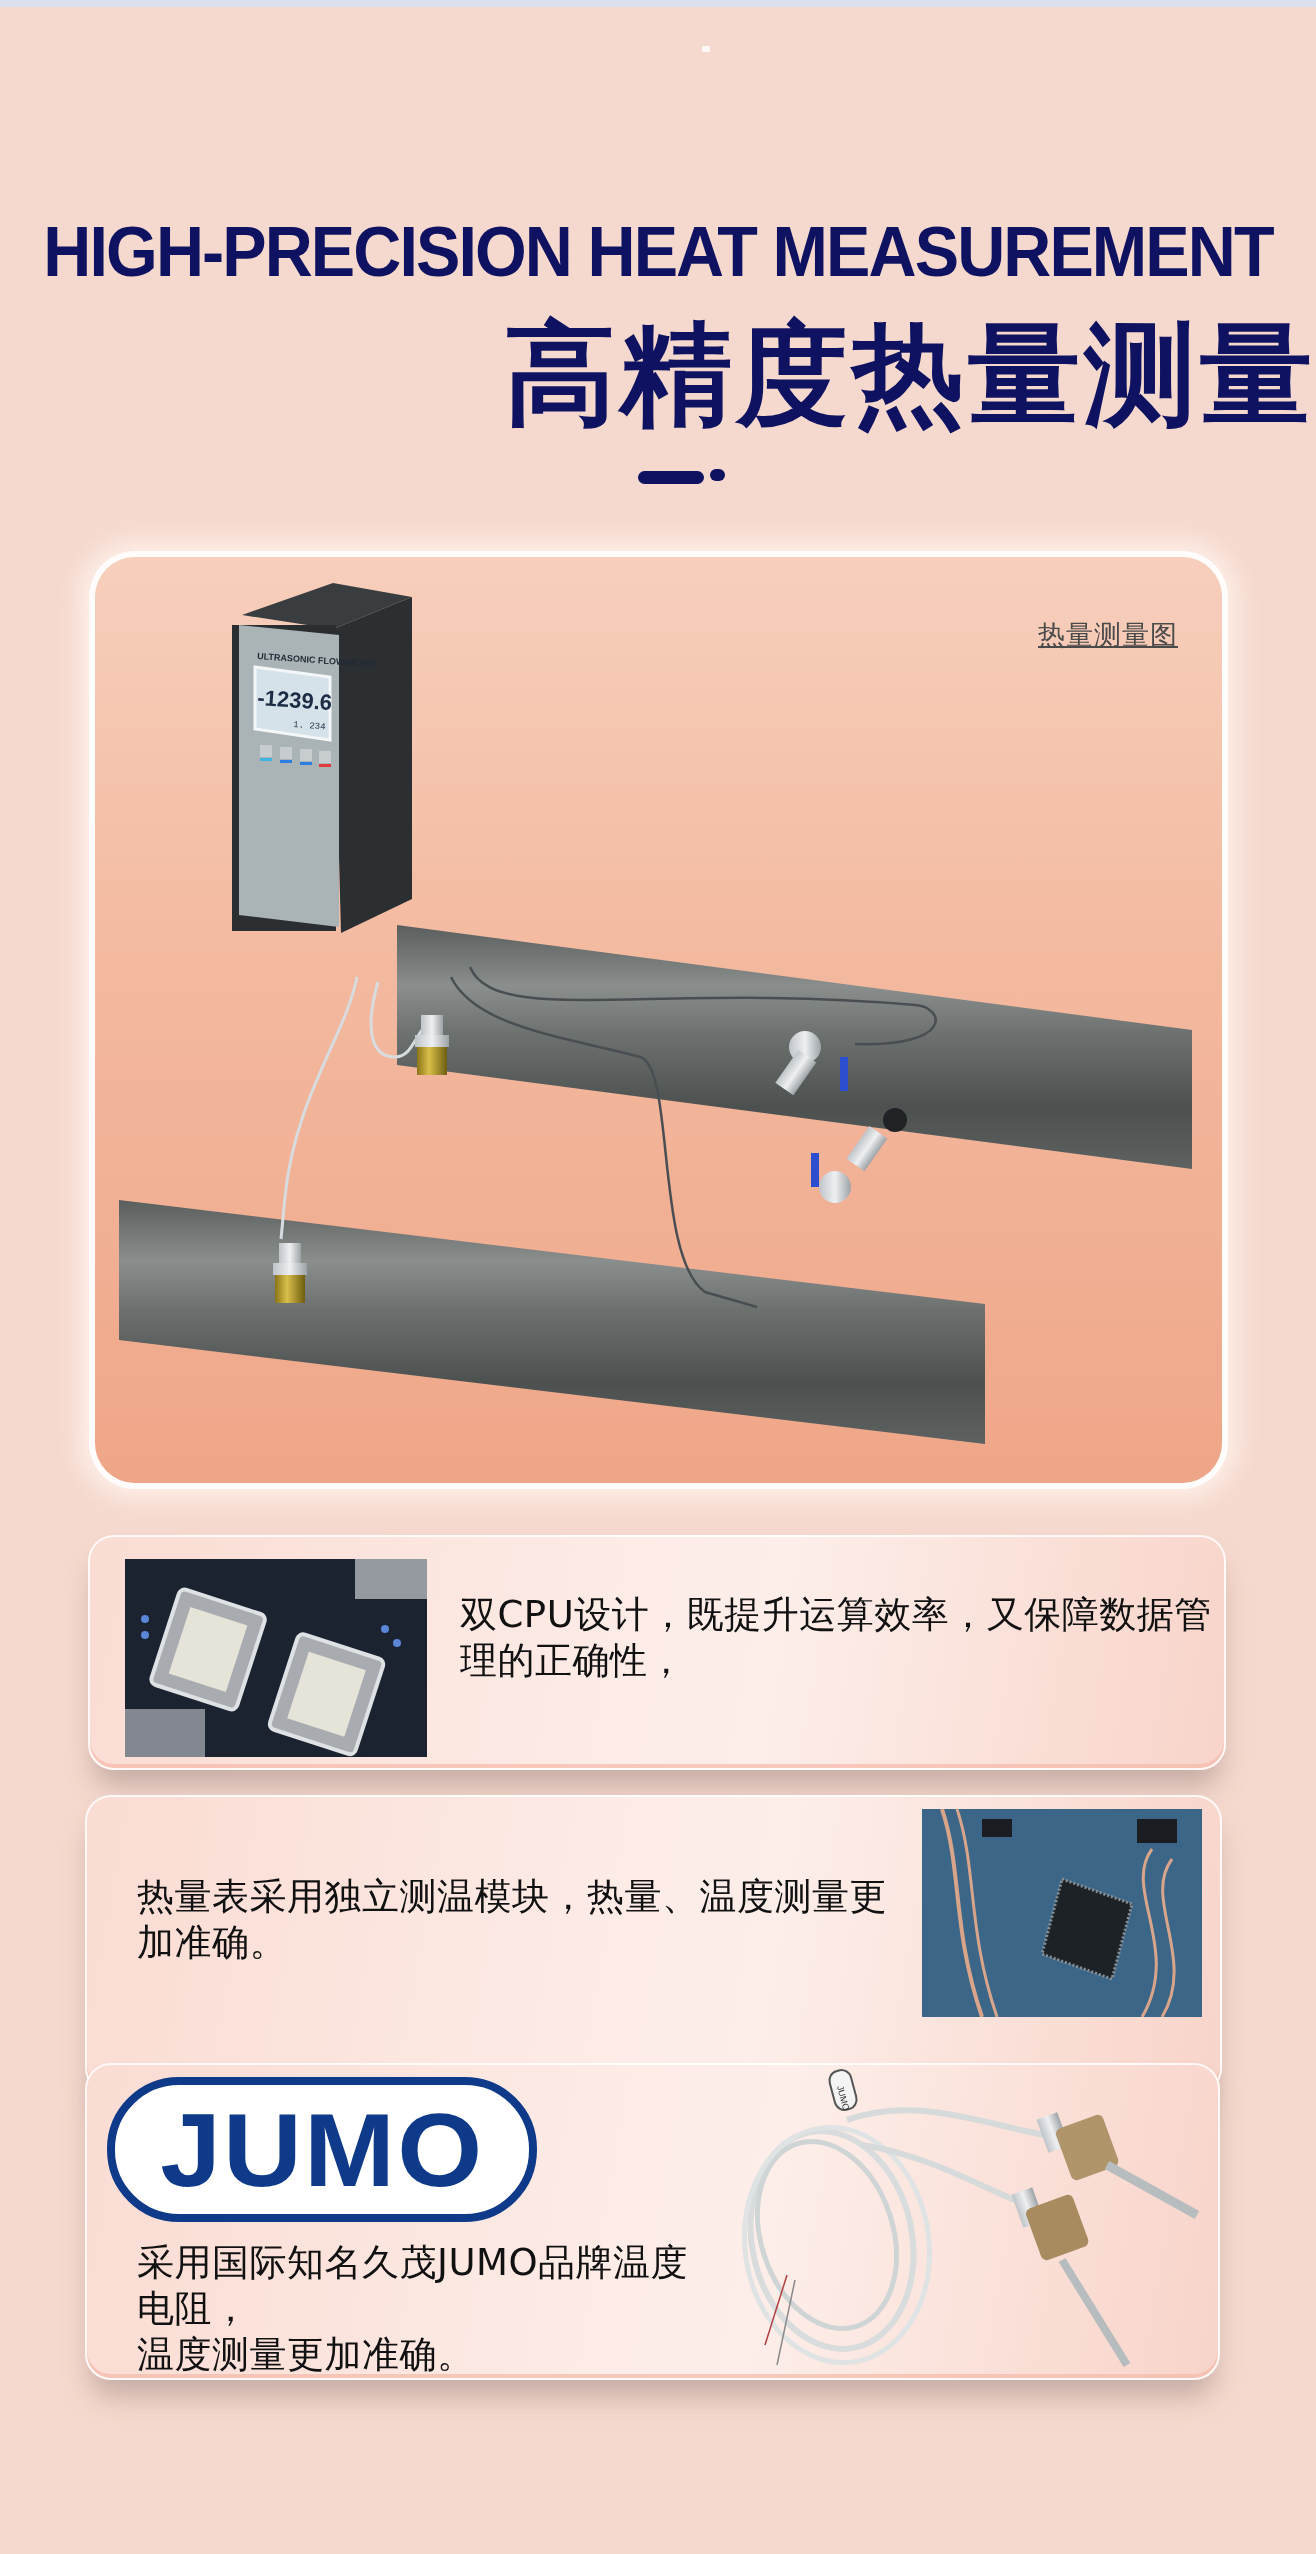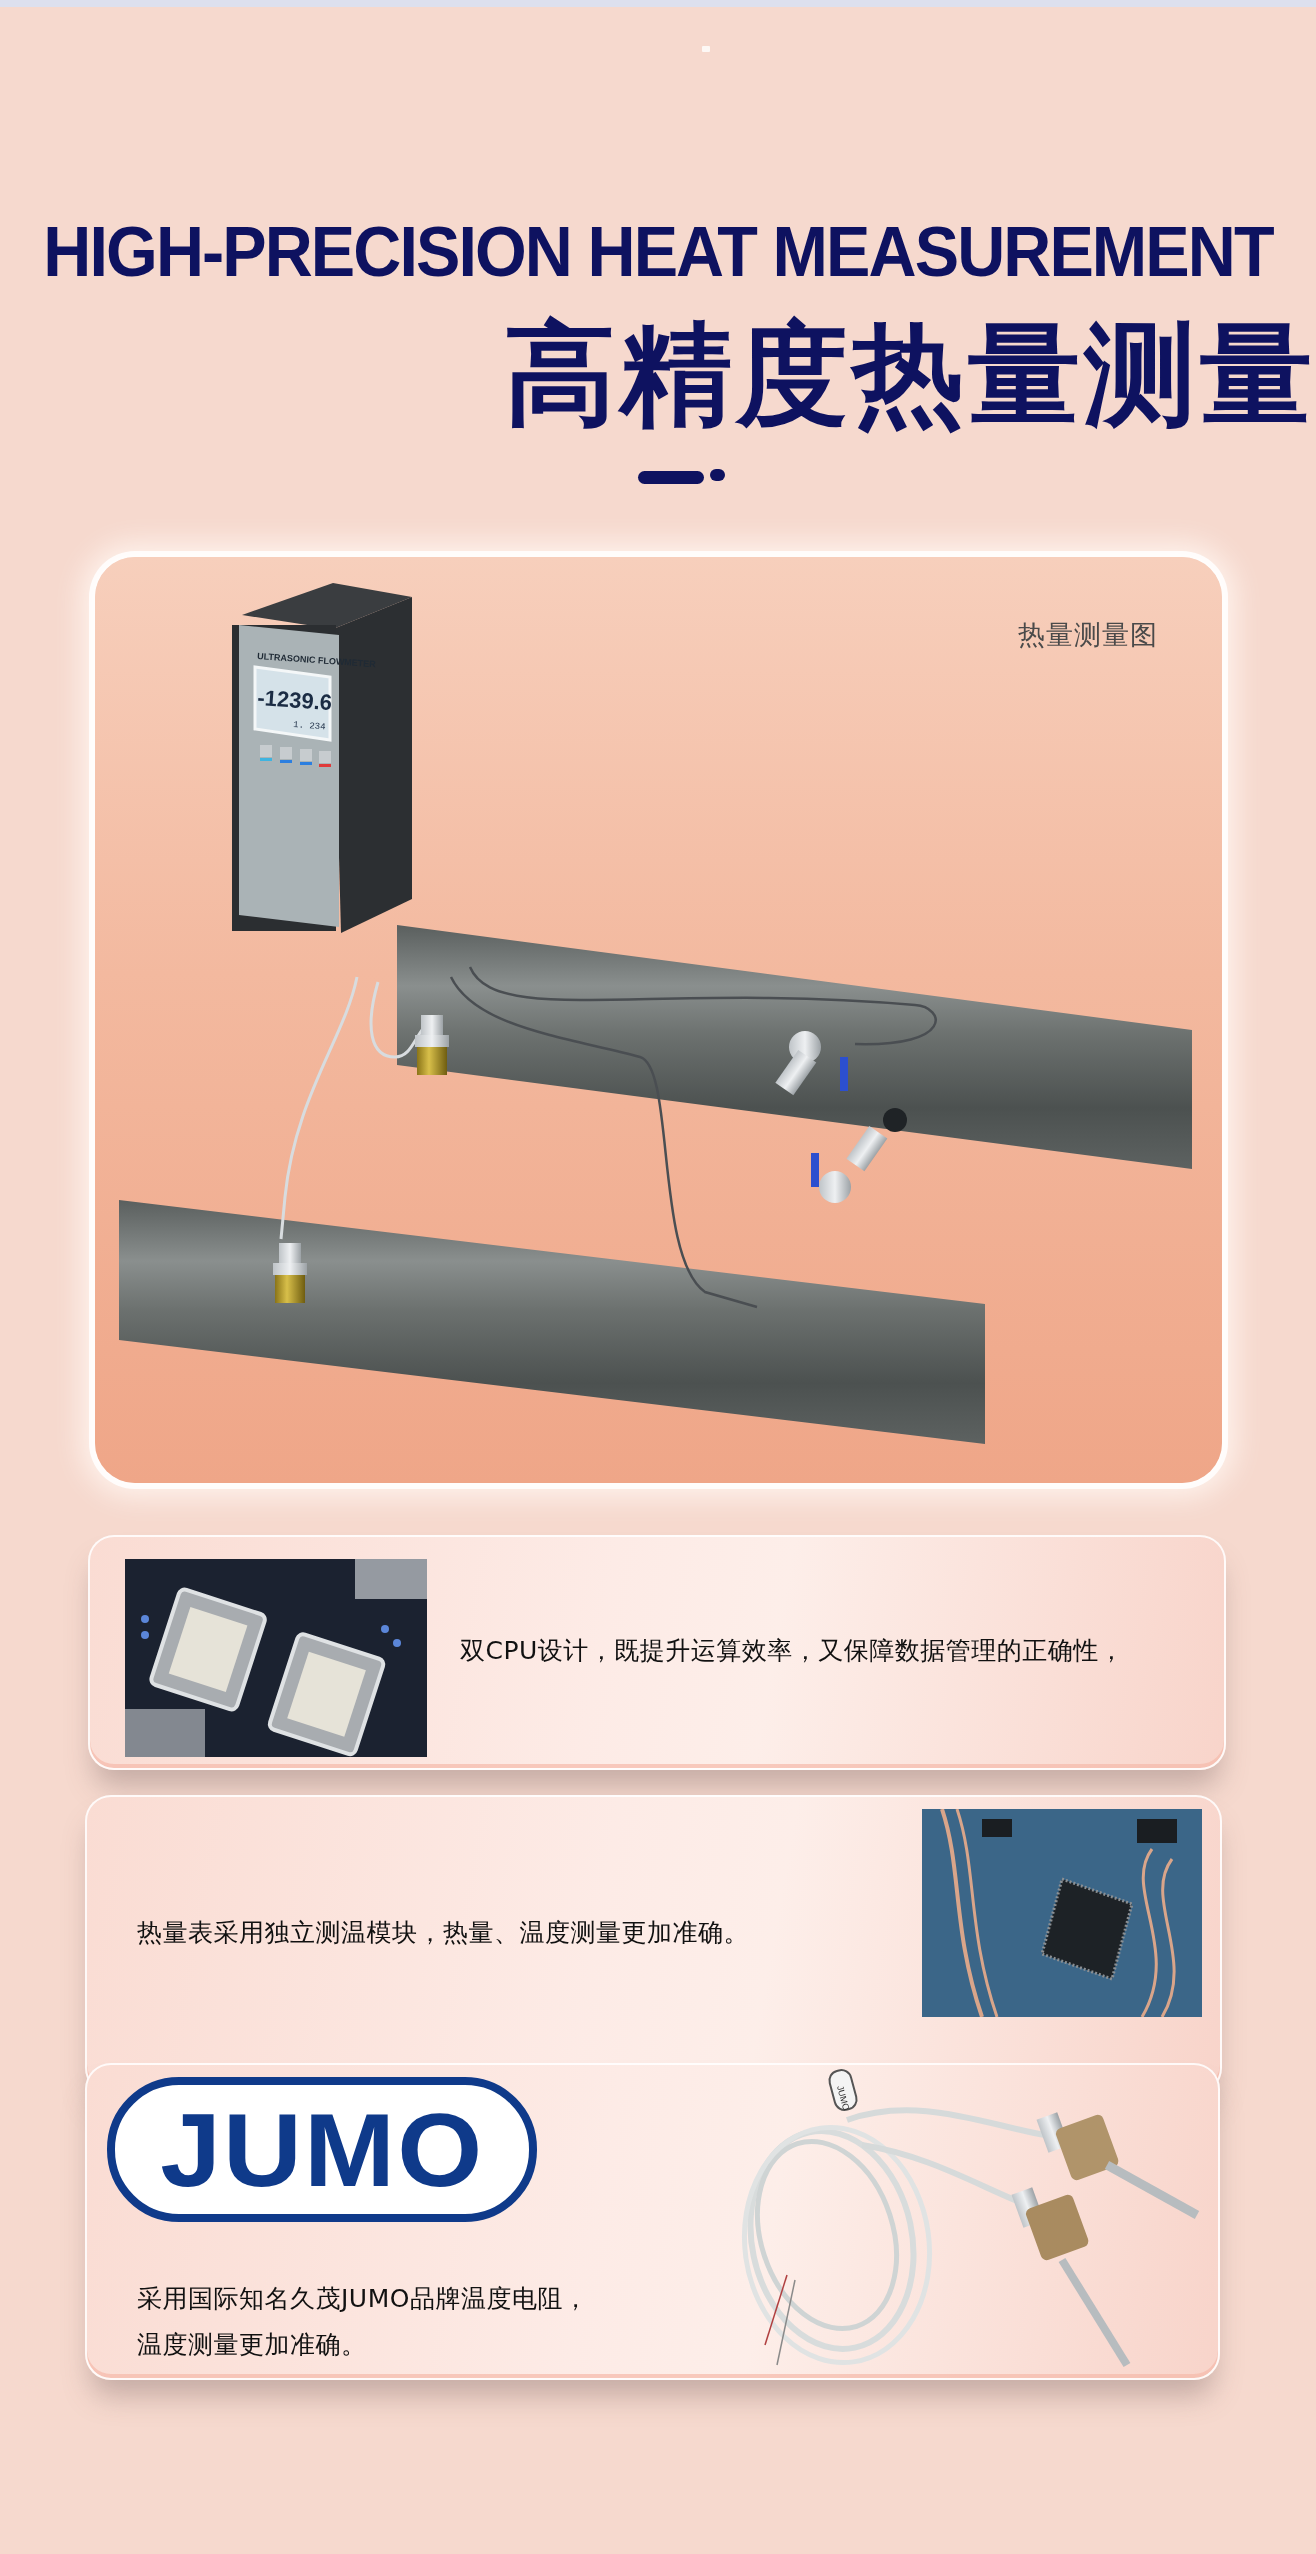--- a/index.html
+++ b/index.html
@@ -42,38 +42,38 @@
   
   .diagram-card {
     position: absolute; left: 95px; top: 557px; width: 1127px; height: 926px;
     border-radius: 40px;
     background: linear-gradient(180deg, #f7cfbc 0%, #f3b99f 45%, #efa688 100%);
     box-shadow: 0 0 0 6px rgba(255,255,255,0.85), 0 0 28px 14px rgba(255,245,240,0.9);
     overflow: hidden;
   }
   .diagram-card svg { position: absolute; left: 0; top: 0; }
   .diagram-caption {
-    position: absolute; left: 903px; top: 60px; width: 180px; text-align: center;
-    font-size: 27px; color: #4a4a4a; letter-spacing: 1px;
+    position: absolute; left: 903px; top: 60px; width: 180px; text-align: right;
+    font-size: 27px; color: #4a4a4a; letter-spacing: 1px; text-decoration: underline;
   }
 
   
   .feature-card {
     position: absolute;
     border-radius: 26px;
     background: linear-gradient(100deg, #fadcd3 0%, #fdebe6 45%, #fdeee9 60%, #f8d4ca 100%);
     border: 2px solid rgba(255,255,255,0.85);
     box-shadow: inset 0 -4px 0 rgba(245,185,170,0.7), 0 22px 28px -6px rgba(110,90,90,0.35);
   }
   .card-1 { left: 88px; top: 1535px; width: 1138px; height: 235px; }
   .card-2 { left: 85px; top: 1795px; width: 1137px; height: 299px; }
   .card-3 { left: 85px; top: 2063px; width: 1135px; height: 317px; }
   .card-text {
     position: absolute; color: #111111;
-    font-size: 25px; line-height: 46px; letter-spacing: 0.5px; margin-top: 36px;
+    font-size: 37px; line-height: 46px; letter-spacing: 0.5px;
   }
   .card-1 .card-text { left: 370px; top: 55px; width: 760px; }
   .card-2 .card-text { left: 50px; top: 77px; width: 760px; }
   .card-3 .card-text { left: 50px; top: 175px; width: 560px; }
 
   .photo { position: absolute; overflow: hidden; }
   .card-1 .photo { left: 35px; top: 22px; width: 302px; height: 198px; background: #1a2433; }
   .card-2 .photo { left: 835px; top: 12px; width: 280px; height: 208px; background: #3a5a78; }
 
   .jumo-logo {

